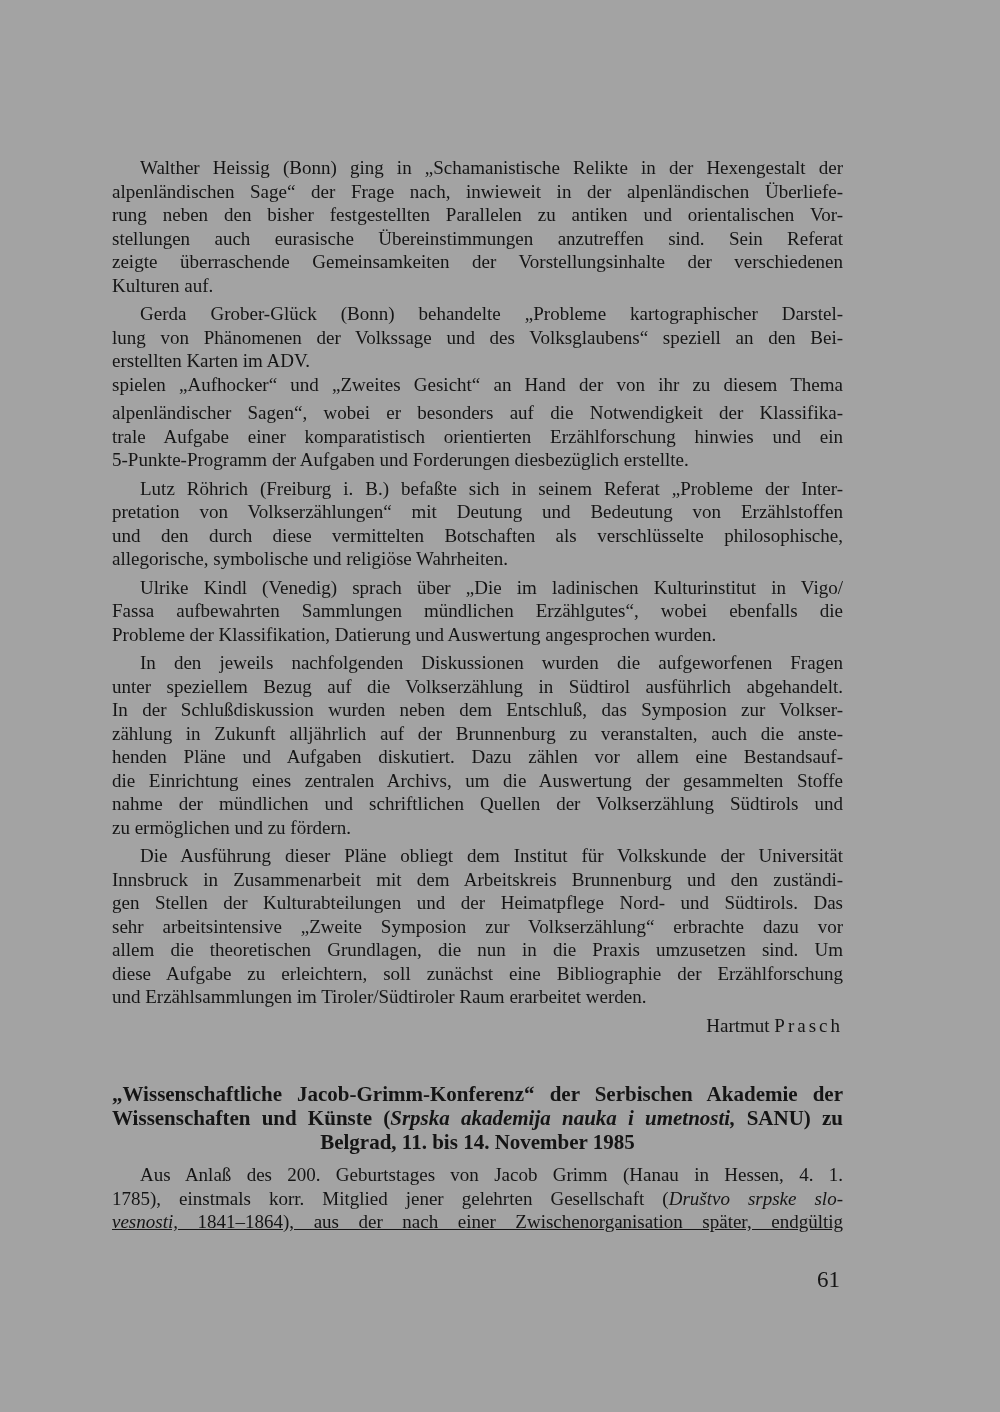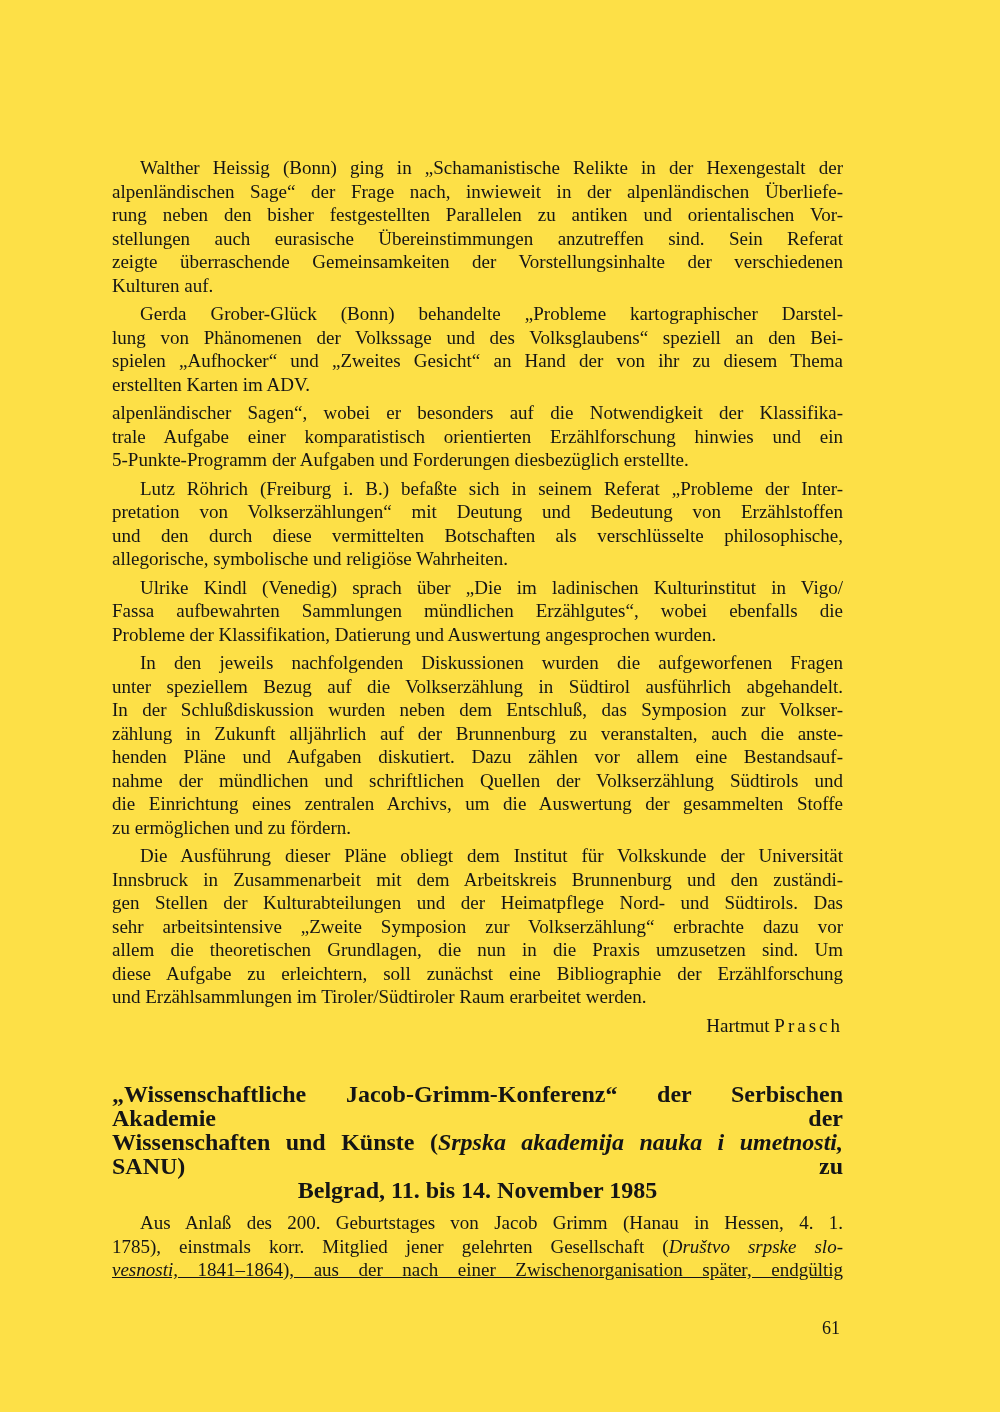--- a/index.html
+++ b/index.html
@@ -1,20 +1,20 @@
 <!DOCTYPE html>
 <html><head>
 <meta charset="utf-8">
 <style>
   html, body { margin: 0; padding: 0; background: #ffffff; }
   .page {
     position: relative;
     width: 1000px;
     height: 1412px;
-    background: #fde047;
+    background: #a3a3a3;
     overflow: hidden;
     font-family: "Liberation Serif", "DejaVu Serif", serif;
     color: #151515;
   }
   .column {
     position: absolute;
     left: 112px;
     top: 156px;
     width: 731px;
     font-size: 19px;
@@ -39,21 +39,21 @@
   .heading {
     font-weight: bold;
     margin-top: 45px;
     line-height: 24px;
   }
   .heading .para { margin-bottom: 0; }
   .article-body { margin-top: 9px; }
   .page-number {
     margin-top: 33px;
     text-align: right;
-    font-size: 18px;
+    font-size: 23px;
     line-height: 26px;
     padding-right: 3px;
   }
 </style>
 </head>
 <body>
 
 <div class="page">
   <main class="column">
 
@@ -62,22 +62,22 @@
           <span class="line indent"><span>Walther Heissig (Bonn) ging in „Schamanistische Relikte in der Hexengestalt der</span></span>
           <span class="line"><span>alpenländischen Sage“ der Frage nach, inwieweit in der alpenländischen Überliefe-</span></span>
           <span class="line"><span>rung neben den bisher festgestellten Parallelen zu antiken und orientalischen Vor-</span></span>
           <span class="line"><span>stellungen auch eurasische Übereinstimmungen anzutreffen sind. Sein Referat</span></span>
           <span class="line"><span>zeigte überraschende Gemeinsamkeiten der Vorstellungsinhalte der verschiedenen</span></span>
           <span class="line end-left"><span>Kulturen auf.</span></span>
         </p>
         <p class="para">
           <span class="line indent"><span>Gerda Grober-Glück (Bonn) behandelte „Probleme kartographischer Darstel-</span></span>
           <span class="line"><span>lung von Phänomenen der Volkssage und des Volksglaubens“ speziell an den Bei-</span></span>
+          <span class="line end-left"><span>erstellten Karten im ADV.</span></span>
           <span class="line"><span>spielen „Aufhocker“ und „Zweites Gesicht“ an Hand der von ihr zu diesem Thema</span></span>
-          <span class="line end-left"><span>erstellten Karten im ADV.</span></span>
         </p>
         <p class="para">
           <span class="line"><span>alpenländischer Sagen“, wobei er besonders auf die Notwendigkeit der Klassifika-</span></span>
           <span class="line"><span>trale Aufgabe einer komparatistisch orientierten Erzählforschung hinwies und ein</span></span>
           <span class="line end-left"><span>5-Punkte-Programm der Aufgaben und Forderungen diesbezüglich erstellte.</span></span>
         </p>
         <p class="para">
           <span class="line indent"><span>Lutz Röhrich (Freiburg i. B.) befaßte sich in seinem Referat „Probleme der Inter-</span></span>
           <span class="line"><span>pretation von Volkserzählungen“ mit Deutung und Bedeutung von Erzählstoffen</span></span>
           <span class="line"><span>und den durch diese vermittelten Botschaften als verschlüsselte philosophische,</span></span>
@@ -87,41 +87,41 @@
           <span class="line indent"><span>Ulrike Kindl (Venedig) sprach über „Die im ladinischen Kulturinstitut in Vigo/</span></span>
           <span class="line"><span>Fassa aufbewahrten Sammlungen mündlichen Erzählgutes“, wobei ebenfalls die</span></span>
           <span class="line end-left"><span>Probleme der Klassifikation, Datierung und Auswertung angesprochen wurden.</span></span>
         </p>
         <p class="para">
           <span class="line indent"><span>In den jeweils nachfolgenden Diskussionen wurden die aufgeworfenen Fragen</span></span>
           <span class="line"><span>unter speziellem Bezug auf die Volkserzählung in Südtirol ausführlich abgehandelt.</span></span>
           <span class="line"><span>In der Schlußdiskussion wurden neben dem Entschluß, das Symposion zur Volkser-</span></span>
           <span class="line"><span>zählung in Zukunft alljährlich auf der Brunnenburg zu veranstalten, auch die anste-</span></span>
           <span class="line"><span>henden Pläne und Aufgaben diskutiert. Dazu zählen vor allem eine Bestandsauf-</span></span>
+          <span class="line"><span>die Einrichtung eines zentralen Archivs, um die Auswertung der gesammelten Stoffe</span></span>
           <span class="line"><span>nahme der mündlichen und schriftlichen Quellen der Volkserzählung Südtirols und</span></span>
-          <span class="line"><span>die Einrichtung eines zentralen Archivs, um die Auswertung der gesammelten Stoffe</span></span>
           <span class="line end-left"><span>zu ermöglichen und zu fördern.</span></span>
         </p>
         <p class="para">
           <span class="line indent"><span>Die Ausführung dieser Pläne obliegt dem Institut für Volkskunde der Universität</span></span>
           <span class="line"><span>Innsbruck in Zusammenarbeit mit dem Arbeitskreis Brunnenburg und den zuständi-</span></span>
           <span class="line"><span>gen Stellen der Kulturabteilungen und der Heimatpflege Nord- und Südtirols. Das</span></span>
           <span class="line"><span>sehr arbeitsintensive „Zweite Symposion zur Volkserzählung“ erbrachte dazu vor</span></span>
           <span class="line"><span>allem die theoretischen Grundlagen, die nun in die Praxis umzusetzen sind. Um</span></span>
           <span class="line"><span>diese Aufgabe zu erleichtern, soll zunächst eine Bibliographie der Erzählforschung</span></span>
           <span class="line end-left"><span>und Erzählsammlungen im Tiroler/Südtiroler Raum erarbeitet werden.</span></span>
         </p>
       </section>
 
     <div class="signature">
       <span>Hartmut</span>
       <span class="family">Prasch</span>
     </div>
 
-    <h2 class="heading" style="font-size:24px; margin-bottom:0;">
+    <h2 class="heading" style="font-size:21px; margin-bottom:0;">
         <p class="para">
           <span class="line"><span>„Wissenschaftliche Jacob-Grimm-Konferenz“ der Serbischen Akademie der</span></span>
           <span class="line"><span>Wissenschaften und Künste (</span><span class="it">Srpska akademija nauka i umetnosti,</span><span> SANU) zu</span></span>
           <span class="line end-center"><span>Belgrad, 11. bis 14. November 1985</span></span>
         </p>
       </h2>
 
     <section class="article-body">
         <p class="para">
           <span class="line indent"><span>Aus Anlaß des 200. Geburtstages von Jacob Grimm (Hanau in Hessen, 4. 1.</span></span>

